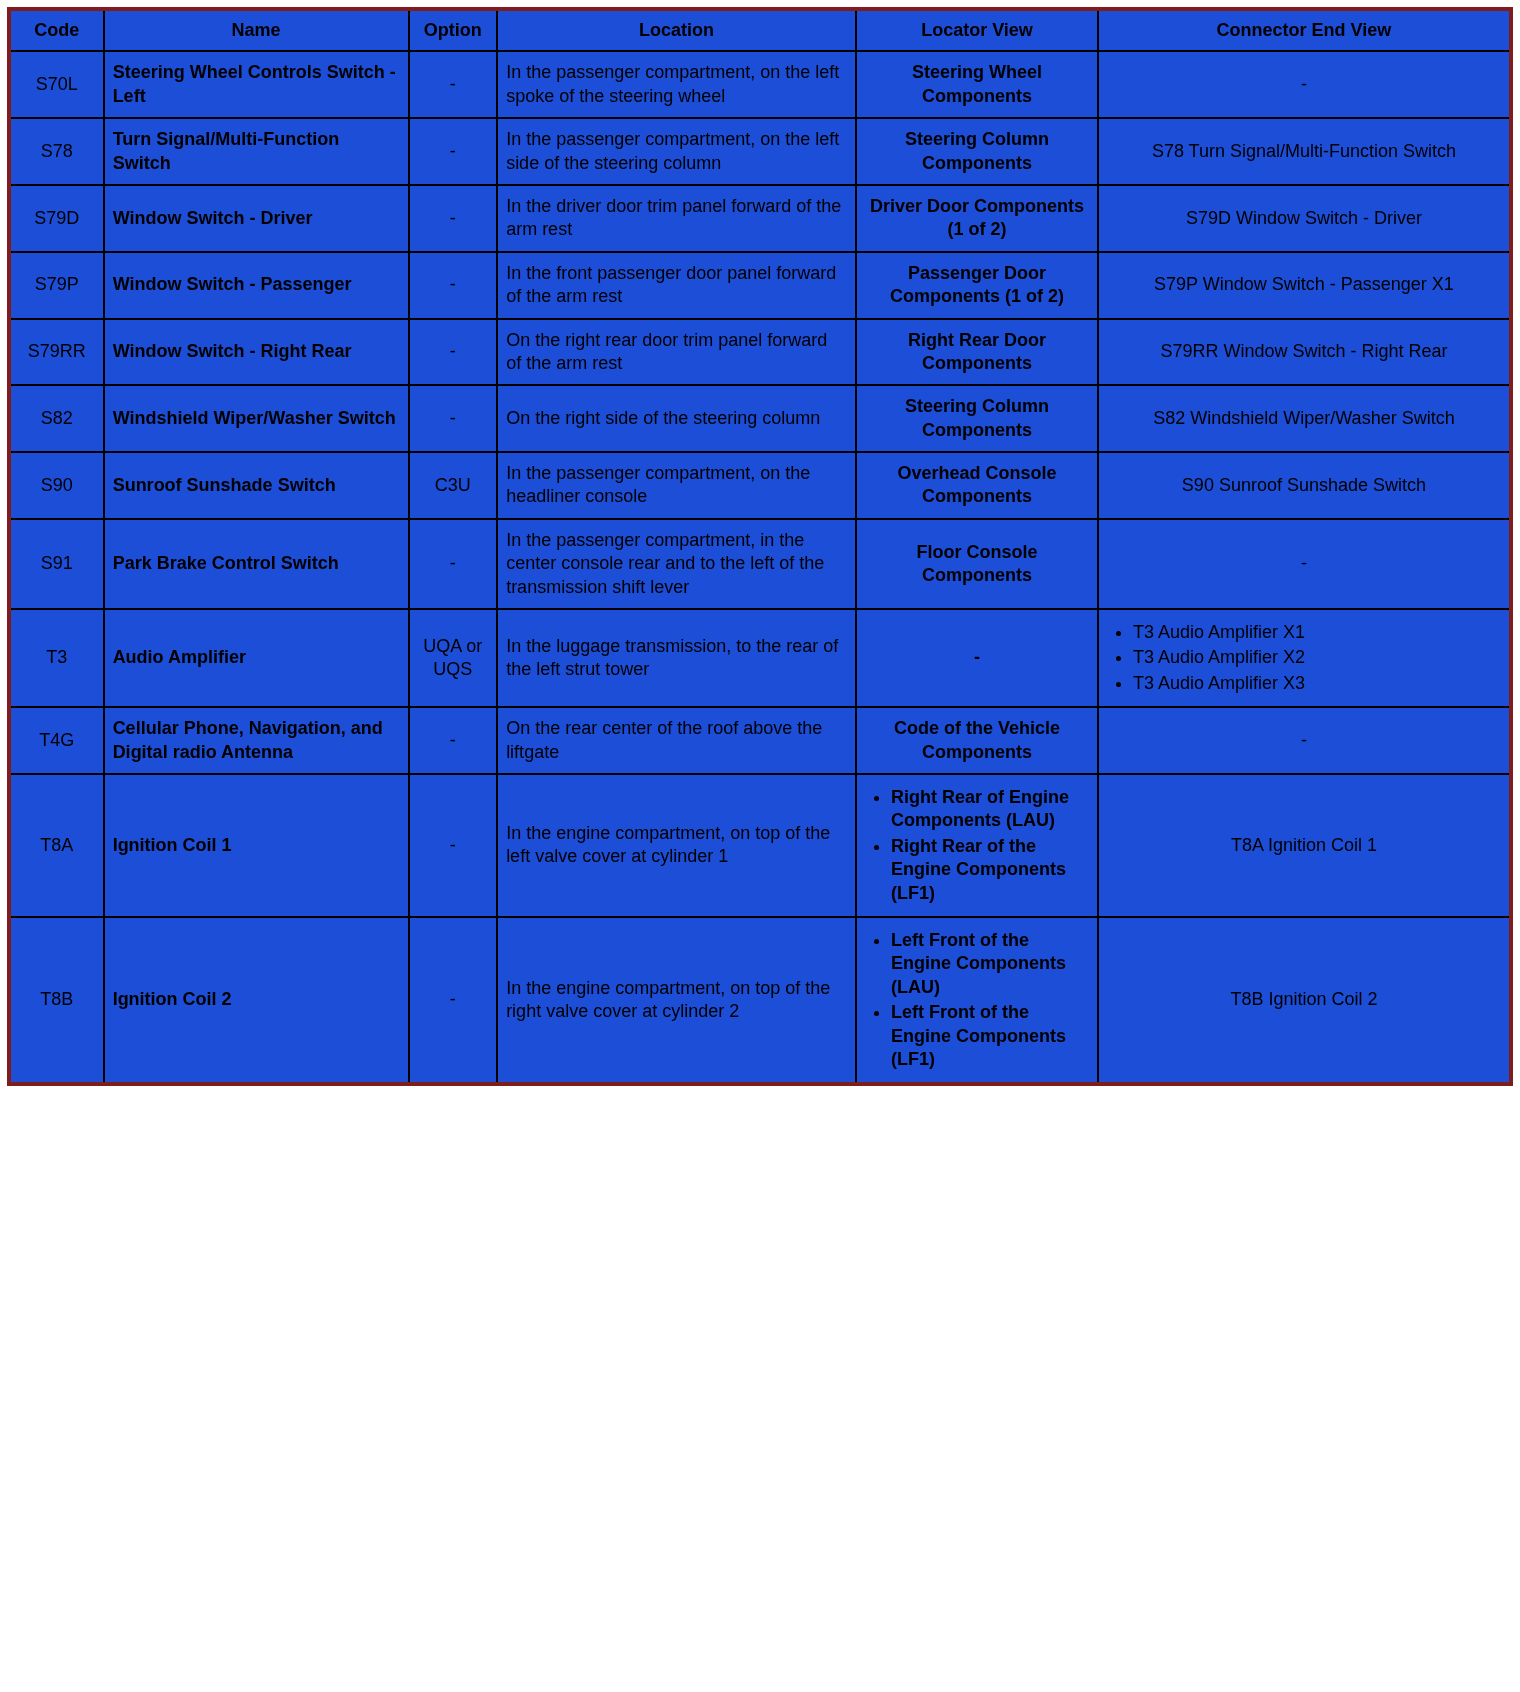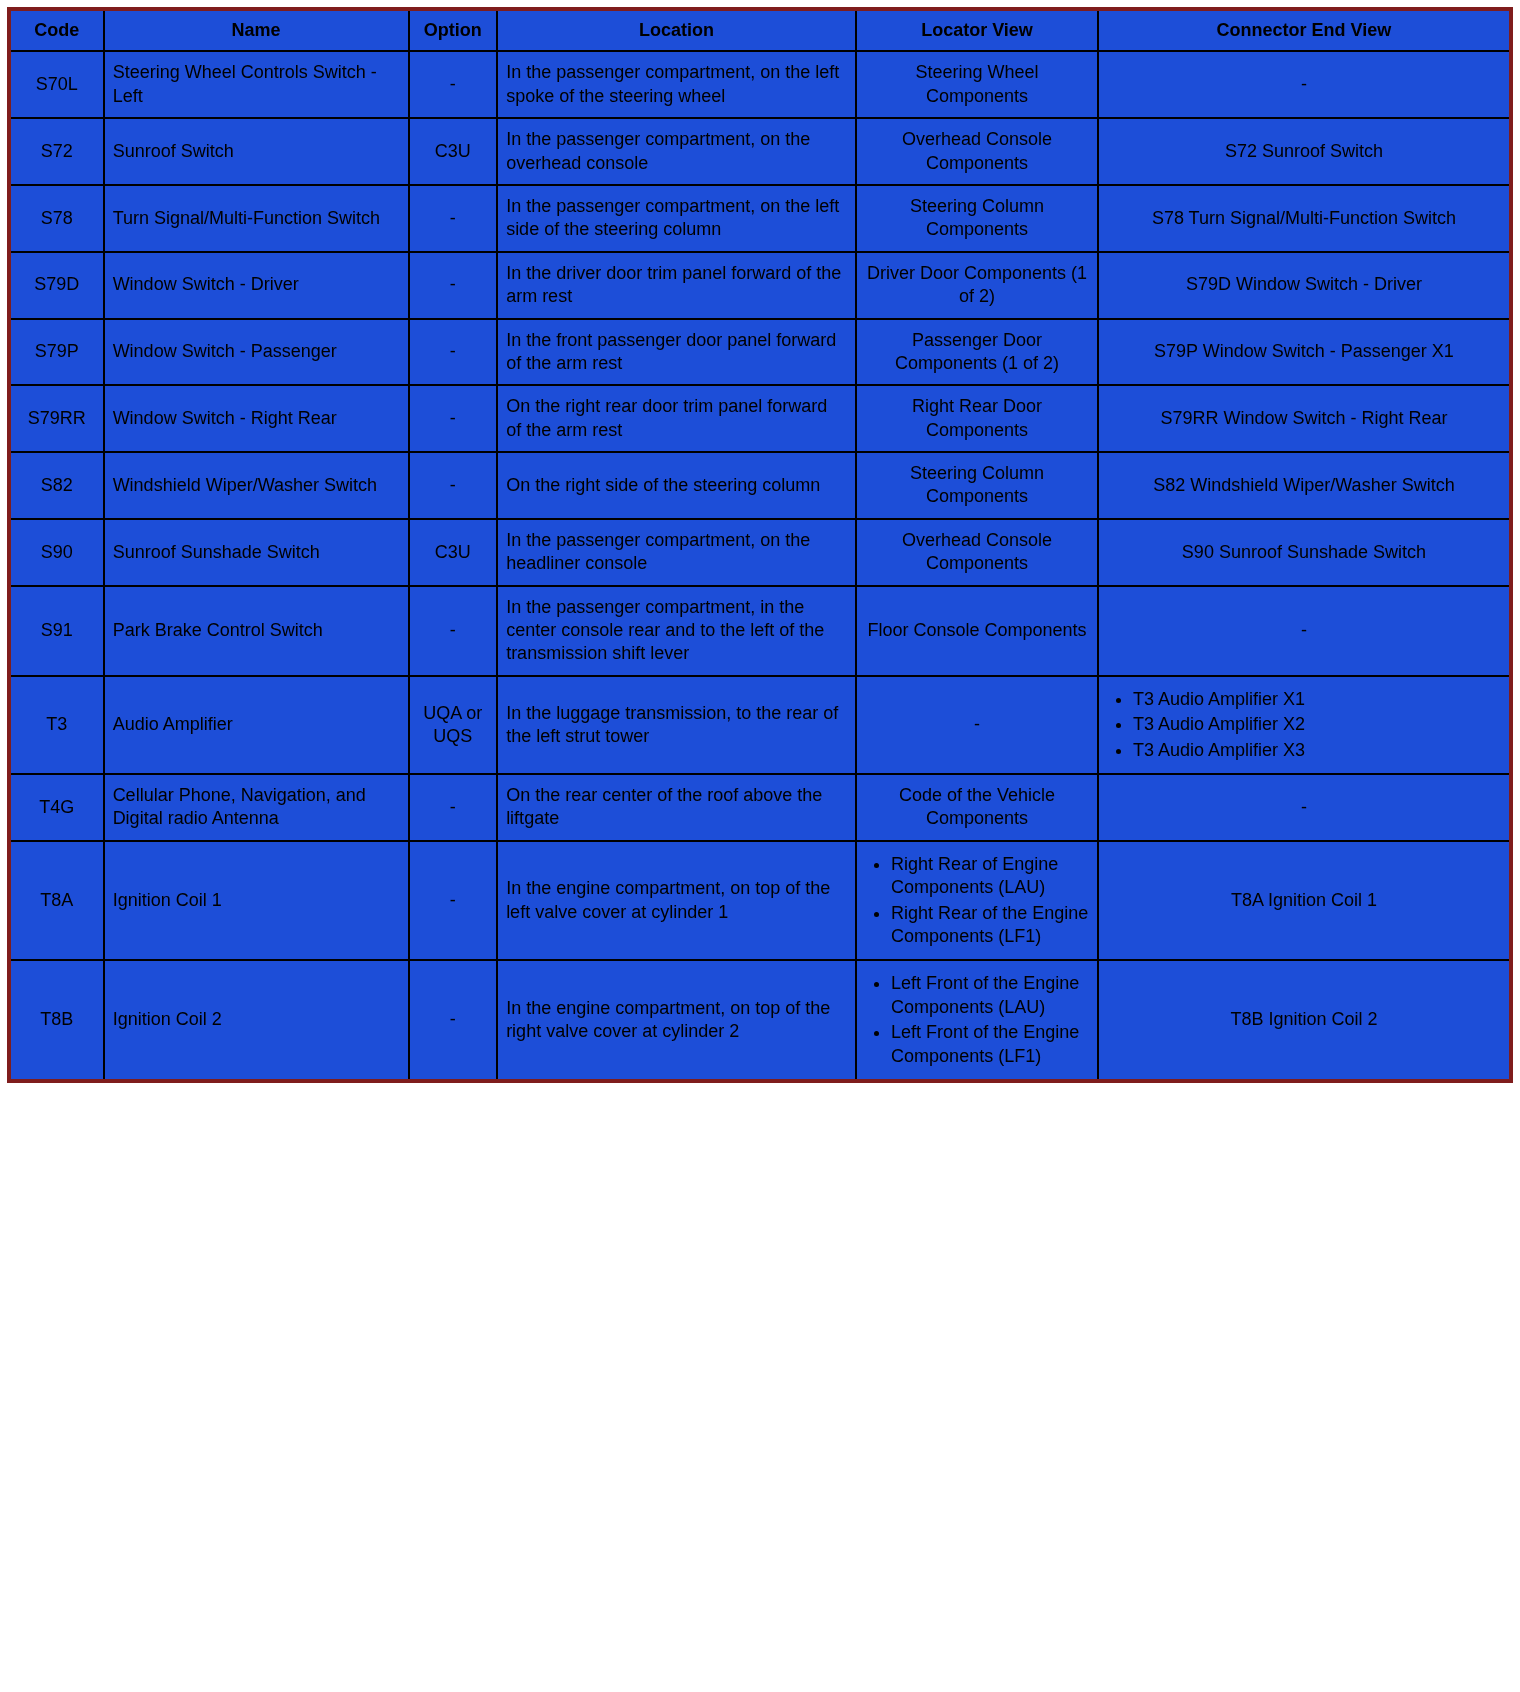--- a/index.html
+++ b/index.html
@@ -32,24 +32,24 @@
     padding: 9px 8px;
     word-wrap: break-word;
     overflow-wrap: break-word;
   }
   table.locator th {
     font-weight: bold;
     text-align: center;
     padding: 8px 6px;
   }
   td.c-code    { text-align: center; }
-  td.c-name    { text-align: left;  padding-left: 10px; }
+  td.c-name    { text-align: left;  padding-left: 10px; font-weight: bold; }
   td.c-option  { text-align: center; }
   td.c-location{ text-align: left;  padding-left: 10px; }
-  td.c-locator { text-align: center; }
+  td.c-locator { text-align: center; font-weight: bold; }
   td.c-connector { text-align: center; }
 
   ul.bullet-list {
     margin: 0;
     padding-left: 26px;
     text-align: left;
     list-style-type: disc;
   }
   ul.bullet-list li {
     margin: 2px 0;
@@ -79,28 +79,20 @@
       </tr>
     </thead>
     <tbody>
         <tr>
     <td class="c-code">S70L</td>
     <td class="c-name">Steering Wheel Controls Switch - Left</td>
     <td class="c-option">-</td>
     <td class="c-location">In the passenger compartment, on the left spoke of the steering wheel</td>
     <td class="c-locator">Steering Wheel Components</td>
     <td class="c-connector">-</td>
-  </tr>
-        <tr>
-    <td class="c-code">S72</td>
-    <td class="c-name">Sunroof Switch</td>
-    <td class="c-option">C3U</td>
-    <td class="c-location">In the passenger compartment, on the overhead console</td>
-    <td class="c-locator">Overhead Console Components</td>
-    <td class="c-connector">S72 Sunroof Switch</td>
   </tr>
         <tr>
     <td class="c-code">S78</td>
     <td class="c-name">Turn Signal/Multi-Function Switch</td>
     <td class="c-option">-</td>
     <td class="c-location">In the passenger compartment, on the left side of the steering column</td>
     <td class="c-locator">Steering Column Components</td>
     <td class="c-connector">S78 Turn Signal/Multi-Function Switch</td>
   </tr>
         <tr>

